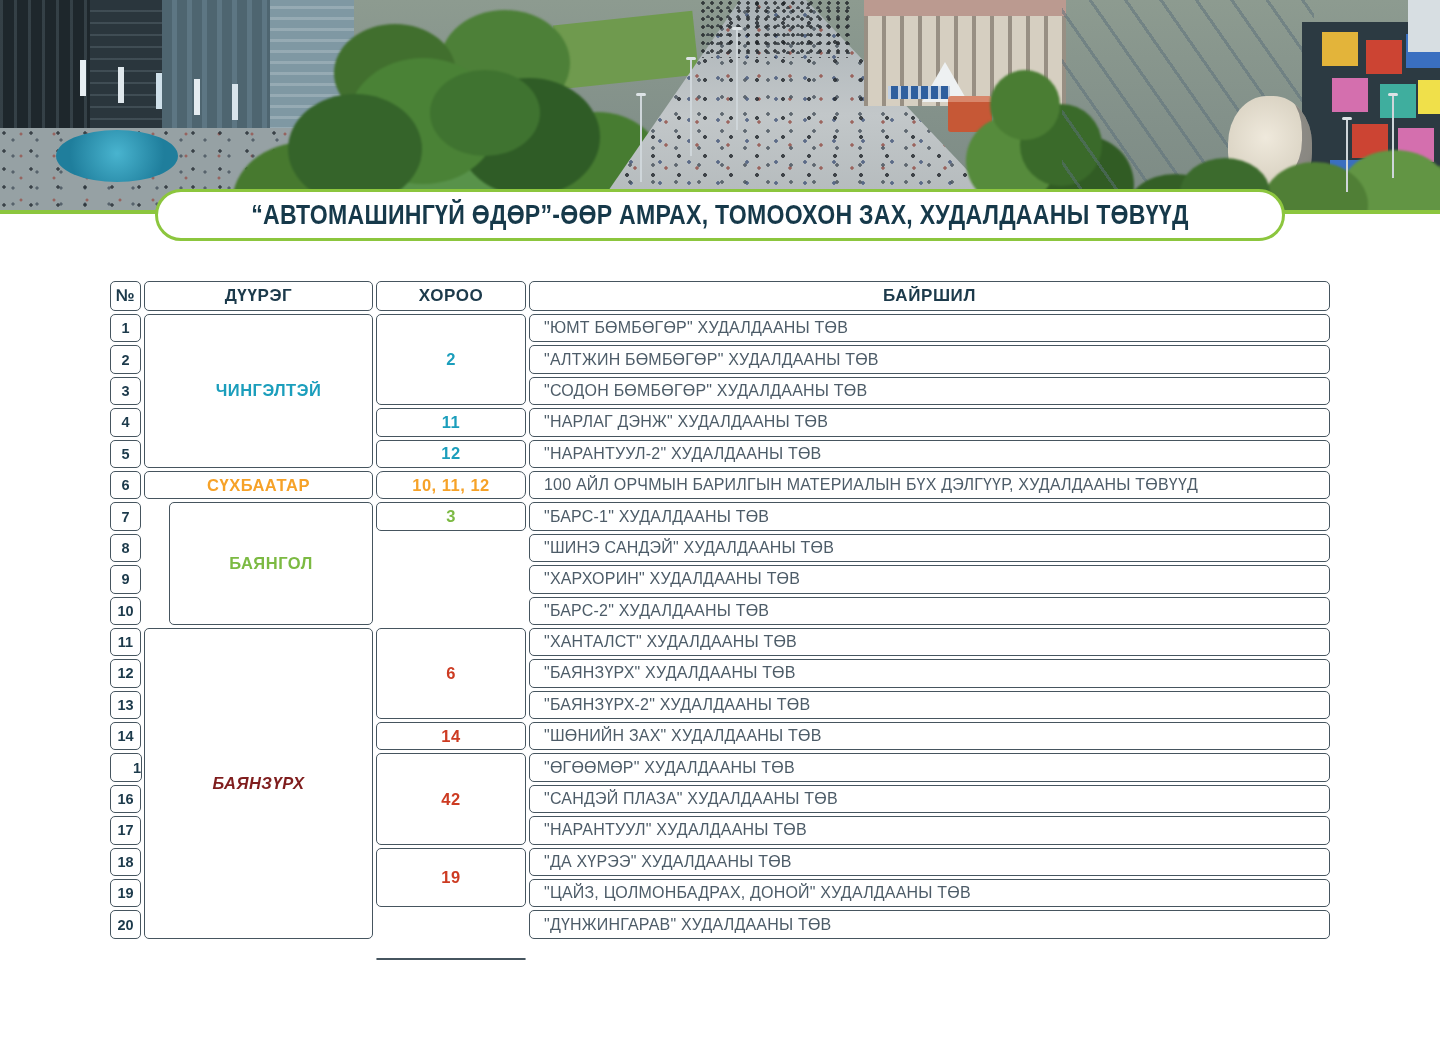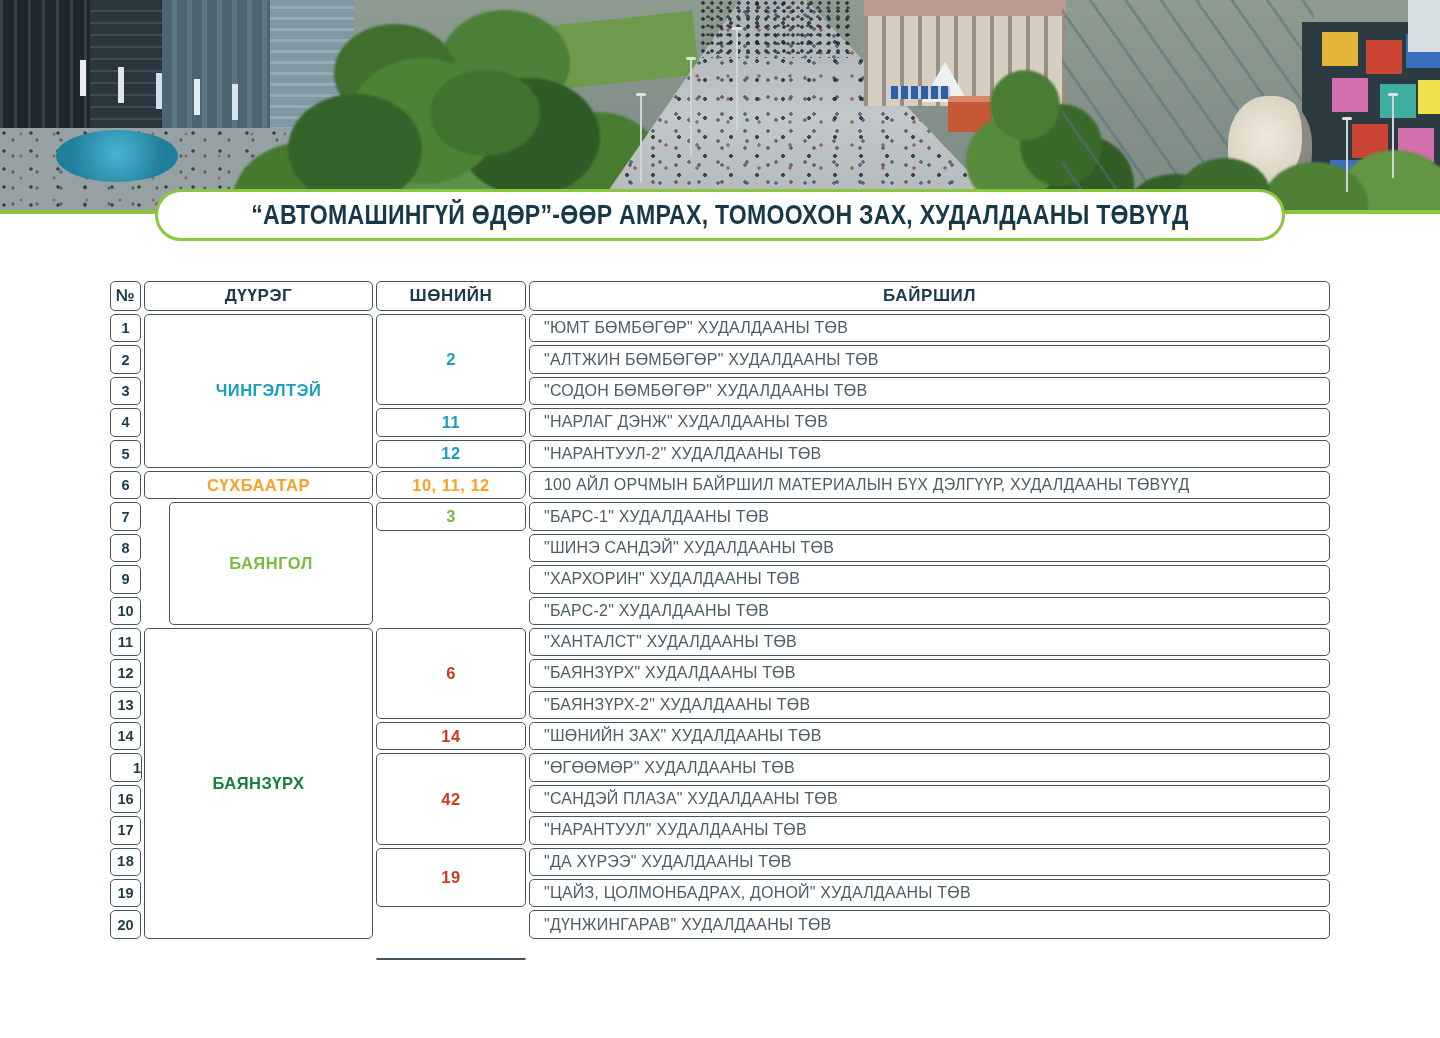--- a/index.html
+++ b/index.html
@@ -141,69 +141,69 @@
   <div class="lamp lamp5"></div>
 </div>
 
 <div class="title-pill">
   <span class="title-text">“АВТОМАШИНГҮЙ ӨДӨР”-ӨӨР АМРАХ, ТОМООХОН ЗАХ, ХУДАЛДААНЫ ТӨВҮҮД</span>
 </div>
 
 <div id="table-grid">
     <div class="cell head" style="grid-area: 1 / 1;">№</div>
     <div class="cell head" style="grid-area: 1 / 2;">ДҮҮРЭГ</div>
-    <div class="cell head" style="grid-area: 1 / 3;">ШӨНИЙН</div>
+    <div class="cell head" style="grid-area: 1 / 3;">ХОРОО</div>
     <div class="cell head" style="grid-area: 1 / 4;">БАЙРШИЛ</div>
     <div class="cell no" style="grid-area: 2 / 1;">1</div>
     <div class="cell district" style="grid-area: 2 / 2 / span 5; color: rgb(27, 158, 188); padding-left: 20px;">ЧИНГЭЛТЭЙ</div>
     <div class="cell khoroo" style="grid-area: 2 / 3 / span 3; color: rgb(27, 158, 188);">2</div>
     <div class="cell location" style="grid-area: 2 / 4;">"ЮМТ БӨМБӨГӨР" ХУДАЛДААНЫ ТӨВ</div>
     <div class="cell no" style="grid-area: 3 / 1;">2</div>
     <div class="cell location" style="grid-area: 3 / 4;">"АЛТЖИН БӨМБӨГӨР" ХУДАЛДААНЫ ТӨВ</div>
     <div class="cell no" style="grid-area: 4 / 1;">3</div>
     <div class="cell location" style="grid-area: 4 / 4;">"СОДОН БӨМБӨГӨР" ХУДАЛДААНЫ ТӨВ</div>
     <div class="cell no" style="grid-area: 5 / 1;">4</div>
     <div class="cell khoroo" style="grid-area: 5 / 3 / span 1; color: rgb(27, 158, 188);">11</div>
     <div class="cell location" style="grid-area: 5 / 4;">"НАРЛАГ ДЭНЖ" ХУДАЛДААНЫ ТӨВ</div>
     <div class="cell no" style="grid-area: 6 / 1;">5</div>
     <div class="cell khoroo" style="grid-area: 6 / 3 / span 1; color: rgb(27, 158, 188);">12</div>
     <div class="cell location" style="grid-area: 6 / 4;">"НАРАНТУУЛ-2" ХУДАЛДААНЫ ТӨВ</div>
     <div class="cell no" style="grid-area: 7 / 1;">6</div>
     <div class="cell district" style="grid-area: 7 / 2 / span 1; color: rgb(246, 162, 40);">СҮХБААТАР</div>
     <div class="cell khoroo" style="grid-area: 7 / 3 / span 1; color: rgb(246, 162, 40); border-radius: 7px;">10, 11, 12</div>
-    <div class="cell location" style="grid-area: 7 / 4;">100 АЙЛ ОРЧМЫН БАЙРШИЛ МАТЕРИАЛЫН БҮХ ДЭЛГҮҮР, ХУДАЛДААНЫ ТӨВҮҮД</div>
+    <div class="cell location" style="grid-area: 7 / 4;">100 АЙЛ ОРЧМЫН БАРИЛГЫН МАТЕРИАЛЫН БҮХ ДЭЛГҮҮР, ХУДАЛДААНЫ ТӨВҮҮД</div>
     <div class="cell no" style="grid-area: 8 / 1;">7</div>
     <div class="cell district" style="grid-area: 8 / 2 / span 4; color: rgb(124, 186, 67); margin-left: 25px;">БАЯНГОЛ</div>
     <div class="cell khoroo" style="grid-area: 8 / 3 / span 1; color: rgb(124, 186, 67);">3</div>
     <div class="cell location" style="grid-area: 8 / 4;">"БАРС-1" ХУДАЛДААНЫ ТӨВ</div>
     <div class="cell no" style="grid-area: 9 / 1;">8</div>
     <div class="cell location" style="grid-area: 9 / 4;">"ШИНЭ САНДЭЙ" ХУДАЛДААНЫ ТӨВ</div>
     <div class="cell no" style="grid-area: 10 / 1;">9</div>
     <div class="cell location" style="grid-area: 10 / 4;">"ХАРХОРИН" ХУДАЛДААНЫ ТӨВ</div>
     <div class="cell no" style="grid-area: 11 / 1;">10</div>
     <div class="cell location" style="grid-area: 11 / 4;">"БАРС-2" ХУДАЛДААНЫ ТӨВ</div>
     <div class="cell no" style="grid-area: 12 / 1;">11</div>
-    <div class="cell district" style="grid-area: 12 / 2 / span 10; color: #15803d;">БАЯНЗҮРХ</div>
+    <div class="cell district" style="grid-area: 12 / 2 / span 10; color: #7f1d1d; font-style: italic;">БАЯНЗҮРХ</div>
     <div class="cell khoroo" style="grid-area: 12 / 3 / span 3; color: rgb(205, 59, 34);">6</div>
     <div class="cell location" style="grid-area: 12 / 4;">"ХАНТАЛСТ" ХУДАЛДААНЫ ТӨВ</div>
     <div class="cell no" style="grid-area: 13 / 1;">12</div>
     <div class="cell location" style="grid-area: 13 / 4;">"БАЯНЗҮРХ" ХУДАЛДААНЫ ТӨВ</div>
     <div class="cell no" style="grid-area: 14 / 1;">13</div>
     <div class="cell location" style="grid-area: 14 / 4;">"БАЯНЗҮРХ-2" ХУДАЛДААНЫ ТӨВ</div>
     <div class="cell no" style="grid-area: 15 / 1;">14</div>
     <div class="cell khoroo" style="grid-area: 15 / 3 / span 1; color: rgb(205, 59, 34);">14</div>
     <div class="cell location" style="grid-area: 15 / 4;">"ШӨНИЙН ЗАХ" ХУДАЛДААНЫ ТӨВ</div>
     <div class="cell no" style="grid-area: 16 / 1; padding-left: 30px;">15</div>
     <div class="cell khoroo" style="grid-area: 16 / 3 / span 3; color: rgb(205, 59, 34);">42</div>
     <div class="cell location" style="grid-area: 16 / 4;">"ӨГӨӨМӨР" ХУДАЛДААНЫ ТӨВ</div>
     <div class="cell no" style="grid-area: 17 / 1;">16</div>
     <div class="cell location" style="grid-area: 17 / 4;">"САНДЭЙ ПЛАЗА" ХУДАЛДААНЫ ТӨВ</div>
     <div class="cell no" style="grid-area: 18 / 1;">17</div>
     <div class="cell location" style="grid-area: 18 / 4;">"НАРАНТУУЛ" ХУДАЛДААНЫ ТӨВ</div>
-    <div class="cell no" style="grid-area: 19 / 1; font-family: Liberation Mono, monospace;">18</div>
+    <div class="cell no" style="grid-area: 19 / 1;">18</div>
     <div class="cell khoroo" style="grid-area: 19 / 3 / span 2; color: rgb(205, 59, 34);">19</div>
     <div class="cell location" style="grid-area: 19 / 4;">"ДА ХҮРЭЭ" ХУДАЛДААНЫ ТӨВ</div>
     <div class="cell no" style="grid-area: 20 / 1;">19</div>
     <div class="cell location" style="grid-area: 20 / 4;">"ЦАЙЗ, ЦОЛМОНБАДРАХ, ДОНОЙ" ХУДАЛДААНЫ ТӨВ</div>
     <div class="cell no" style="grid-area: 21 / 1;">20</div>
     <div class="cell khoroo" style="grid-area: 21 / 3 / span 1; color: #15803d; margin-top: 48px;">36</div>
     <div class="cell location" style="grid-area: 21 / 4;">"ДҮНЖИНГАРАВ" ХУДАЛДААНЫ ТӨВ</div>
   </div>
 
 </body></html>

